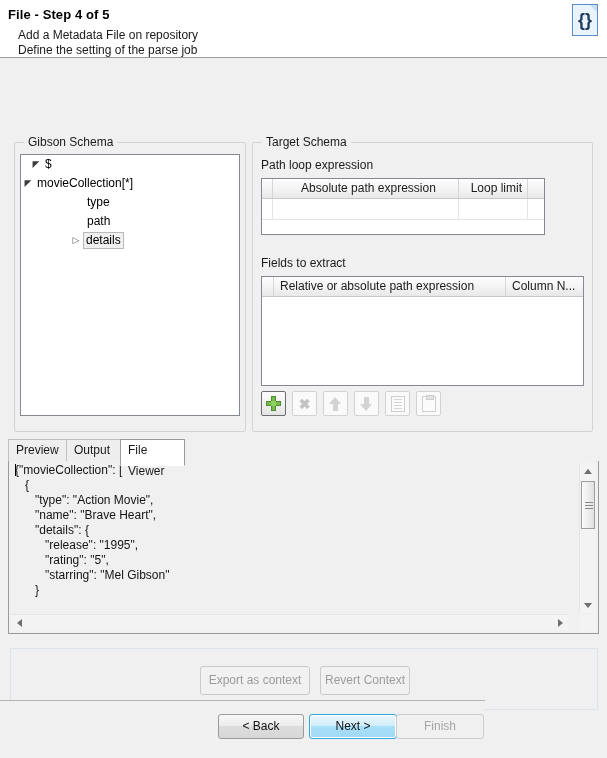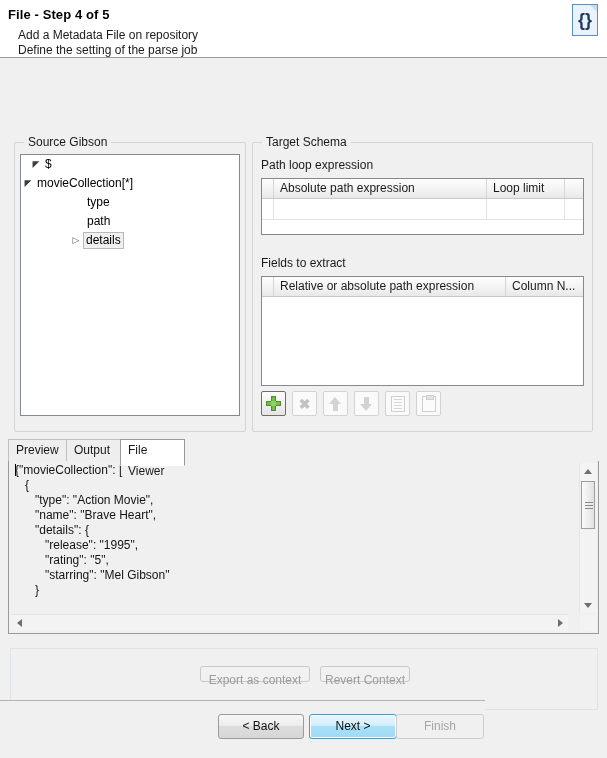--- a/index.html
+++ b/index.html
@@ -145,21 +145,21 @@
   #lbl-fields { left: 8px; top: 113px; }
 
   
   .table-box {
     position: absolute;
     background: #ffffff;
     border: 1px solid #848890;
     box-sizing: border-box;
     overflow: hidden;
   }
-  #path-loop-table { left: 8px; top: 35px; width: 323px; height: 57px; }
+  #path-loop-table { left: 8px; top: 35px; width: 284px; height: 57px; text-align: center; }
   #fields-table    { left: 8px; top: 133px; width: 323px; height: 110px; }
 
   .tbl-header {
     display: flex;
     height: 20px;
     background: linear-gradient(to bottom, #fdfdfd 0%, #f2f2f2 60%, #e8e8e8 100%);
     border-bottom: 1px solid #c8c8c8;
     box-sizing: border-box;
   }
   .th {
@@ -398,21 +398,21 @@
     position: absolute;
     left: 10px; top: 590px;
     width: 588px; height: 62px;
     border: 1px solid #dde3ea;
     background: #f0f0f0;
     box-sizing: border-box;
   }
   .ctx-btn {
     position: absolute;
     top: 17px;
-    height: 16px;
+    height: 29px;
     line-height: 26px;
     text-align: center;
     font-size: 12px;
     color: #9b9b9b;
     background: #f1f1f1;
     border: 1px solid #c9c9c9;
     border-radius: 3px;
     box-sizing: border-box;
   }
   #btn-export { left: 189px; width: 110px; }
@@ -468,21 +468,21 @@
     <div class="json-file-icon">
       <span class="corner"></span>
       <span class="braces">{}</span>
     </div>
   </div>
 </div>
 
 <div class="body-area">
 
   <div class="groupbox" id="source-schema-box">
-    <span class="gb-title">Source Gibson</span>
+    <span class="gb-title">Gibson Schema</span>
     <div class="tree-panel">
 
       <div class="tree-row" style="padding-left:8px;">
         <span class="tw exp">◤</span><span class="node-label">$</span>
       </div>
 
       <div class="tree-row" style="">
         <span class="tw exp">◤</span><span class="node-label">movieCollection[*]</span>
       </div>
 

